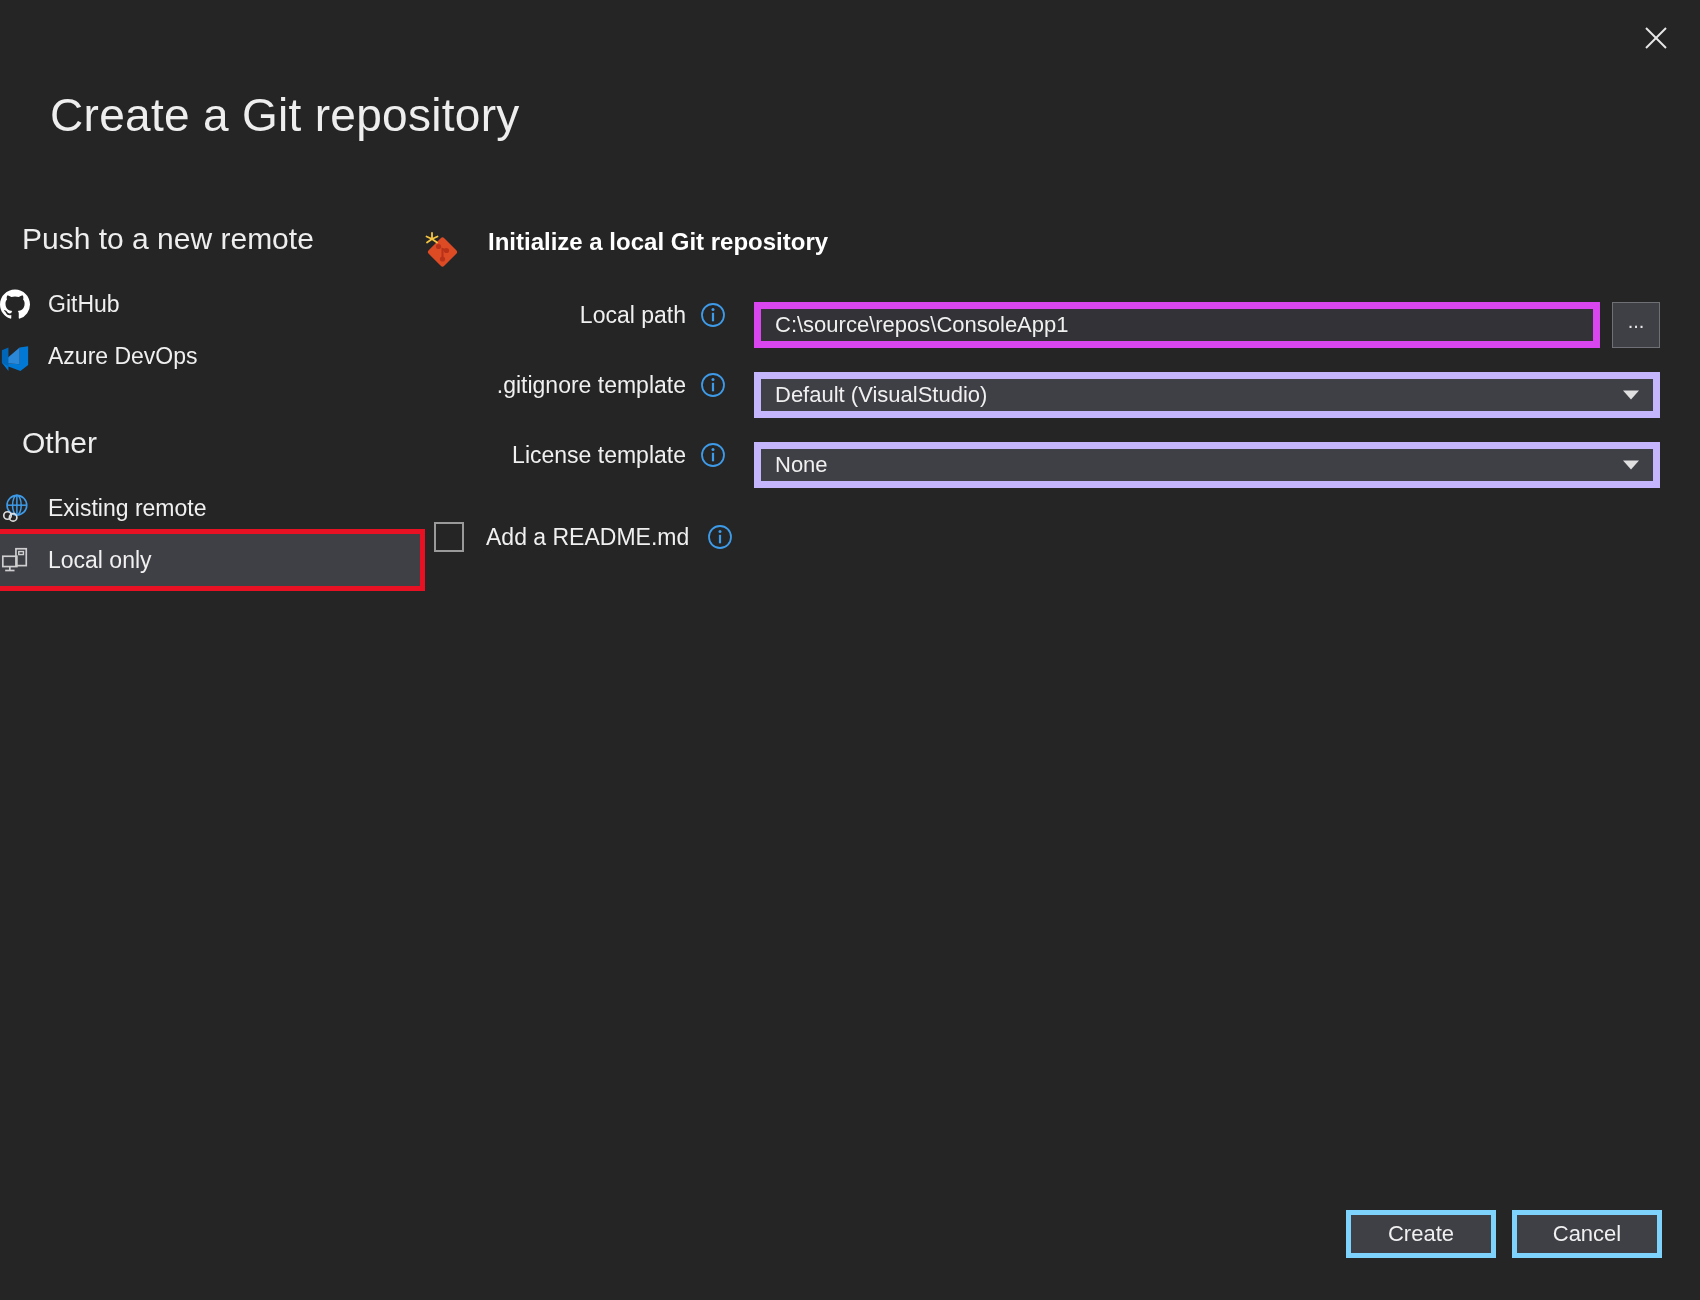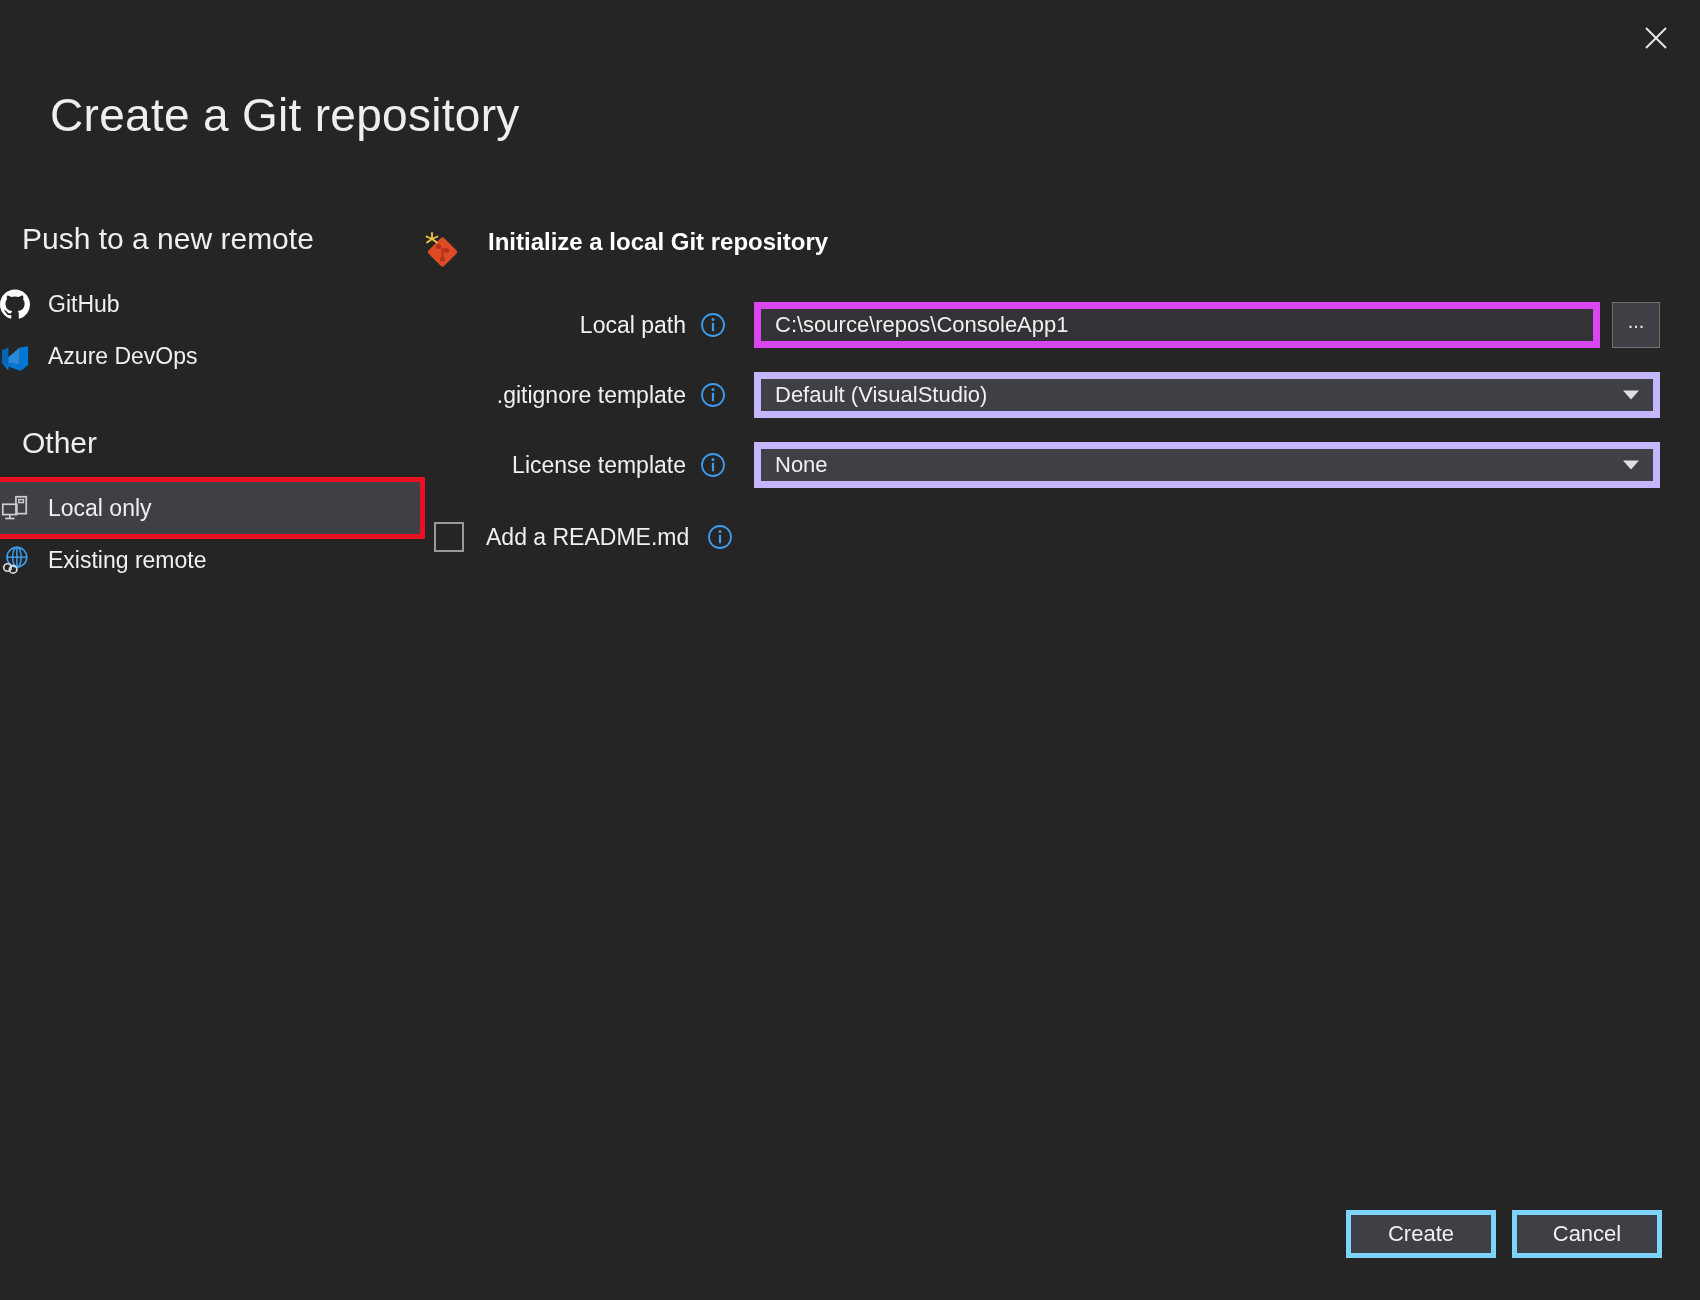--- a/index.html
+++ b/index.html
@@ -110,21 +110,21 @@
   .panel-header .header-text {
     font-size: 24px;
     font-weight: 700;
     color: #ffffff;
     white-space: nowrap;
   }
   .git-icon { width: 44px; height: 44px; flex: none; }
 
   .form-row {
     display: flex;
-    align-items: center;
+    align-items: flex-start;
     height: 46px;
     margin-bottom: 24px;
   }
   .field-label {
     width: 280px;
     text-align: right;
     font-size: 23px;
     font-weight: 400;
     color: #f0f0f0;
     padding-right: 14px;
@@ -271,45 +271,45 @@
           <path fill="#0078d4" d="M30 5.5v20.2l-8.2 6.3-12.8-4.7v4.7L2 23.3l18.9 1.5V6.9L30 5.5z"></path>
           <path fill="#2b88d8" d="M20.9 6.9v17.9L2 23.3 20.9 6.9z"></path>
           <path fill="#0067b8" d="M9 27.3L2 23.3V9.9l7-3.1v20.5z"></path>
         </svg>
       </span>
       <span class="nav-label">Azure DevOps</span>
     </div>
 
     <div class="group-heading second">Other</div>
 
-    <div class="nav-item selected annotated">
-      <span class="nav-icon">
-        <svg width="30" height="30" viewBox="0 0 32 32" aria-hidden="true">
-          <rect x="17" y="4" width="11" height="18" fill="none" stroke="#cfcfcf" stroke-width="1.8"></rect>
-          <rect x="20" y="7" width="5" height="3.2" fill="none" stroke="#cfcfcf" stroke-width="1.5"></rect>
-          <rect x="3" y="12" width="15" height="11" fill="none" stroke="#cfcfcf" stroke-width="1.8"></rect>
-          <line x1="10.5" y1="23" x2="10.5" y2="27" stroke="#cfcfcf" stroke-width="1.8"></line>
-          <line x1="5.5" y1="27.2" x2="15.5" y2="27.2" stroke="#cfcfcf" stroke-width="1.8"></line>
-        </svg>
-      </span>
-      <span class="nav-label">Local only</span>
-    </div>
-
     <div class="nav-item">
       <span class="nav-icon">
         <svg width="30" height="30" viewBox="0 0 32 32" aria-hidden="true">
           <circle cx="18" cy="13" r="10.5" fill="none" stroke="#3d9be9" stroke-width="1.8"></circle>
           <ellipse cx="18" cy="13" rx="4.6" ry="10.5" fill="none" stroke="#3d9be9" stroke-width="1.6"></ellipse>
           <line x1="7.5" y1="13" x2="28.5" y2="13" stroke="#3d9be9" stroke-width="1.6"></line>
           <line x1="18" y1="2.5" x2="18" y2="23.5" stroke="#3d9be9" stroke-width="1.6"></line>
           <circle cx="8" cy="24" r="4" fill="none" stroke="#dcdcdc" stroke-width="1.8"></circle>
           <circle cx="14" cy="26" r="4" fill="none" stroke="#dcdcdc" stroke-width="1.8"></circle>
         </svg>
       </span>
       <span class="nav-label">Existing remote</span>
+    </div>
+
+    <div class="nav-item selected annotated">
+      <span class="nav-icon">
+        <svg width="30" height="30" viewBox="0 0 32 32" aria-hidden="true">
+          <rect x="17" y="4" width="11" height="18" fill="none" stroke="#cfcfcf" stroke-width="1.8"></rect>
+          <rect x="20" y="7" width="5" height="3.2" fill="none" stroke="#cfcfcf" stroke-width="1.5"></rect>
+          <rect x="3" y="12" width="15" height="11" fill="none" stroke="#cfcfcf" stroke-width="1.8"></rect>
+          <line x1="10.5" y1="23" x2="10.5" y2="27" stroke="#cfcfcf" stroke-width="1.8"></line>
+          <line x1="5.5" y1="27.2" x2="15.5" y2="27.2" stroke="#cfcfcf" stroke-width="1.8"></line>
+        </svg>
+      </span>
+      <span class="nav-label">Local only</span>
     </div>
   </div>
 
   <div class="right-panel">
 
     <div class="panel-header">
       <span class="git-icon">
         <svg width="44" height="44" viewBox="0 0 44 44" aria-hidden="true">
           <g transform="translate(22.5,24) rotate(45)">
             <rect x="-11" y="-11" width="22" height="22" rx="2.5" fill="#dd4b25"></rect>

